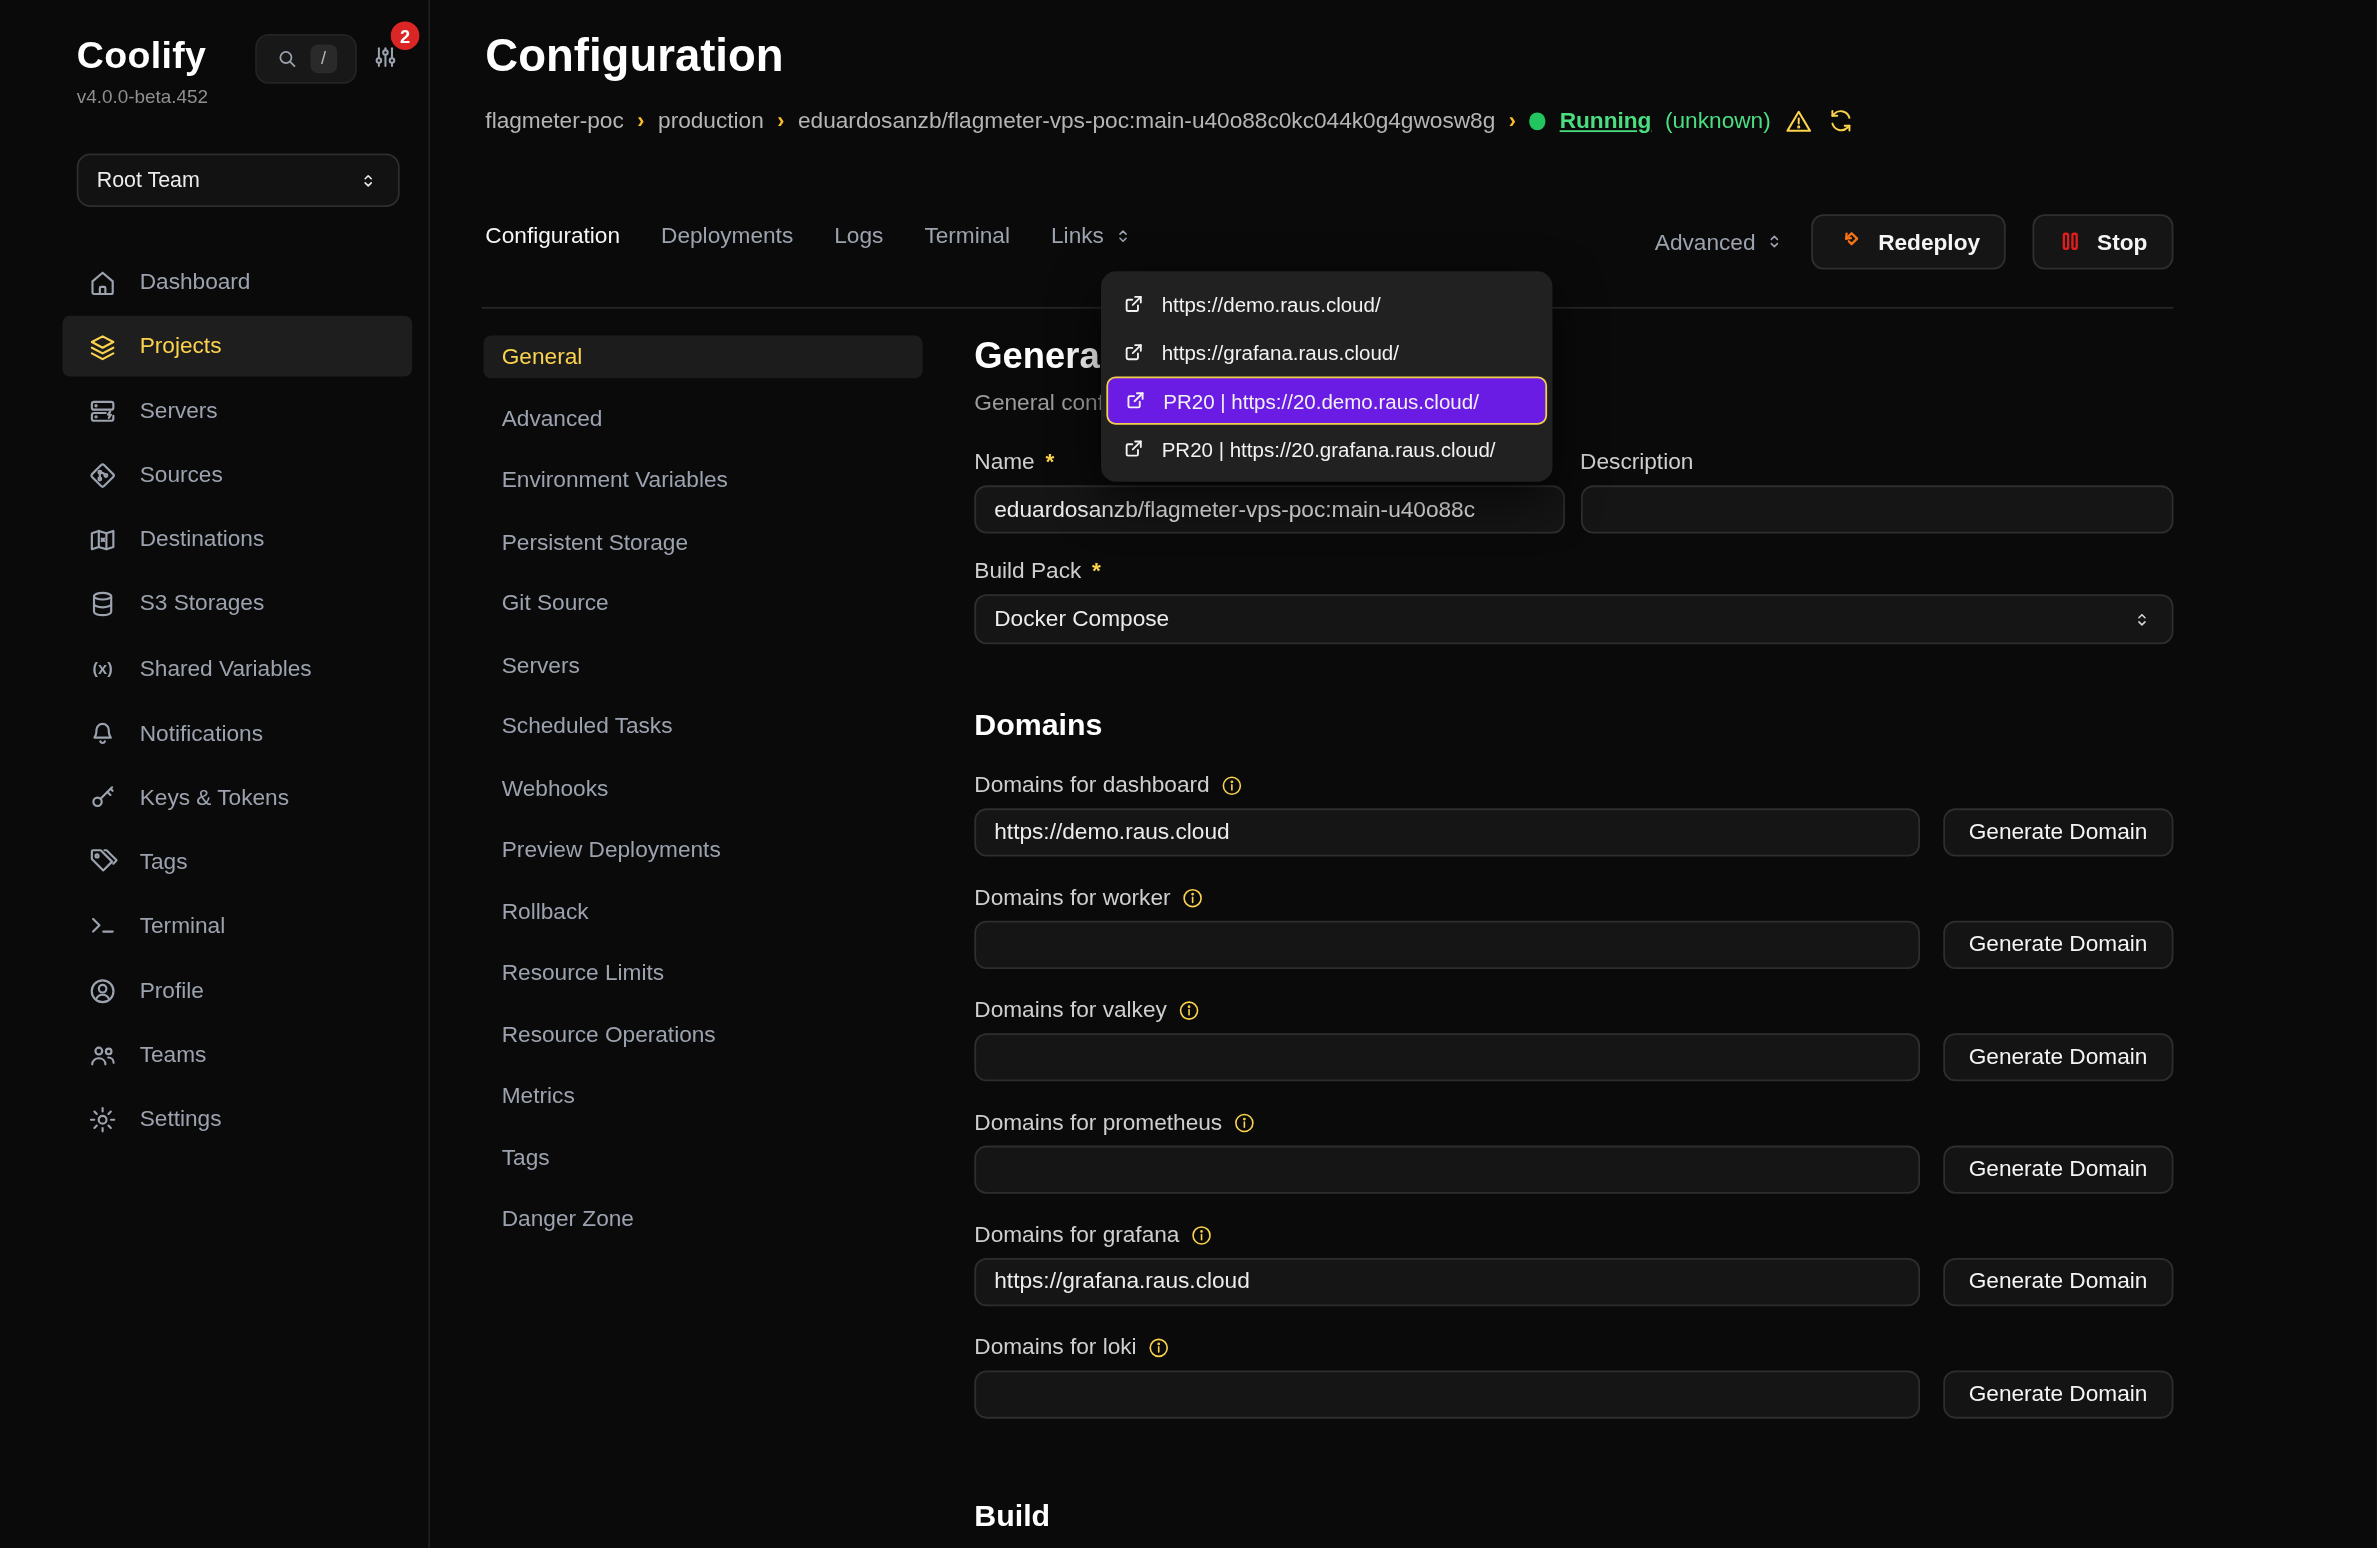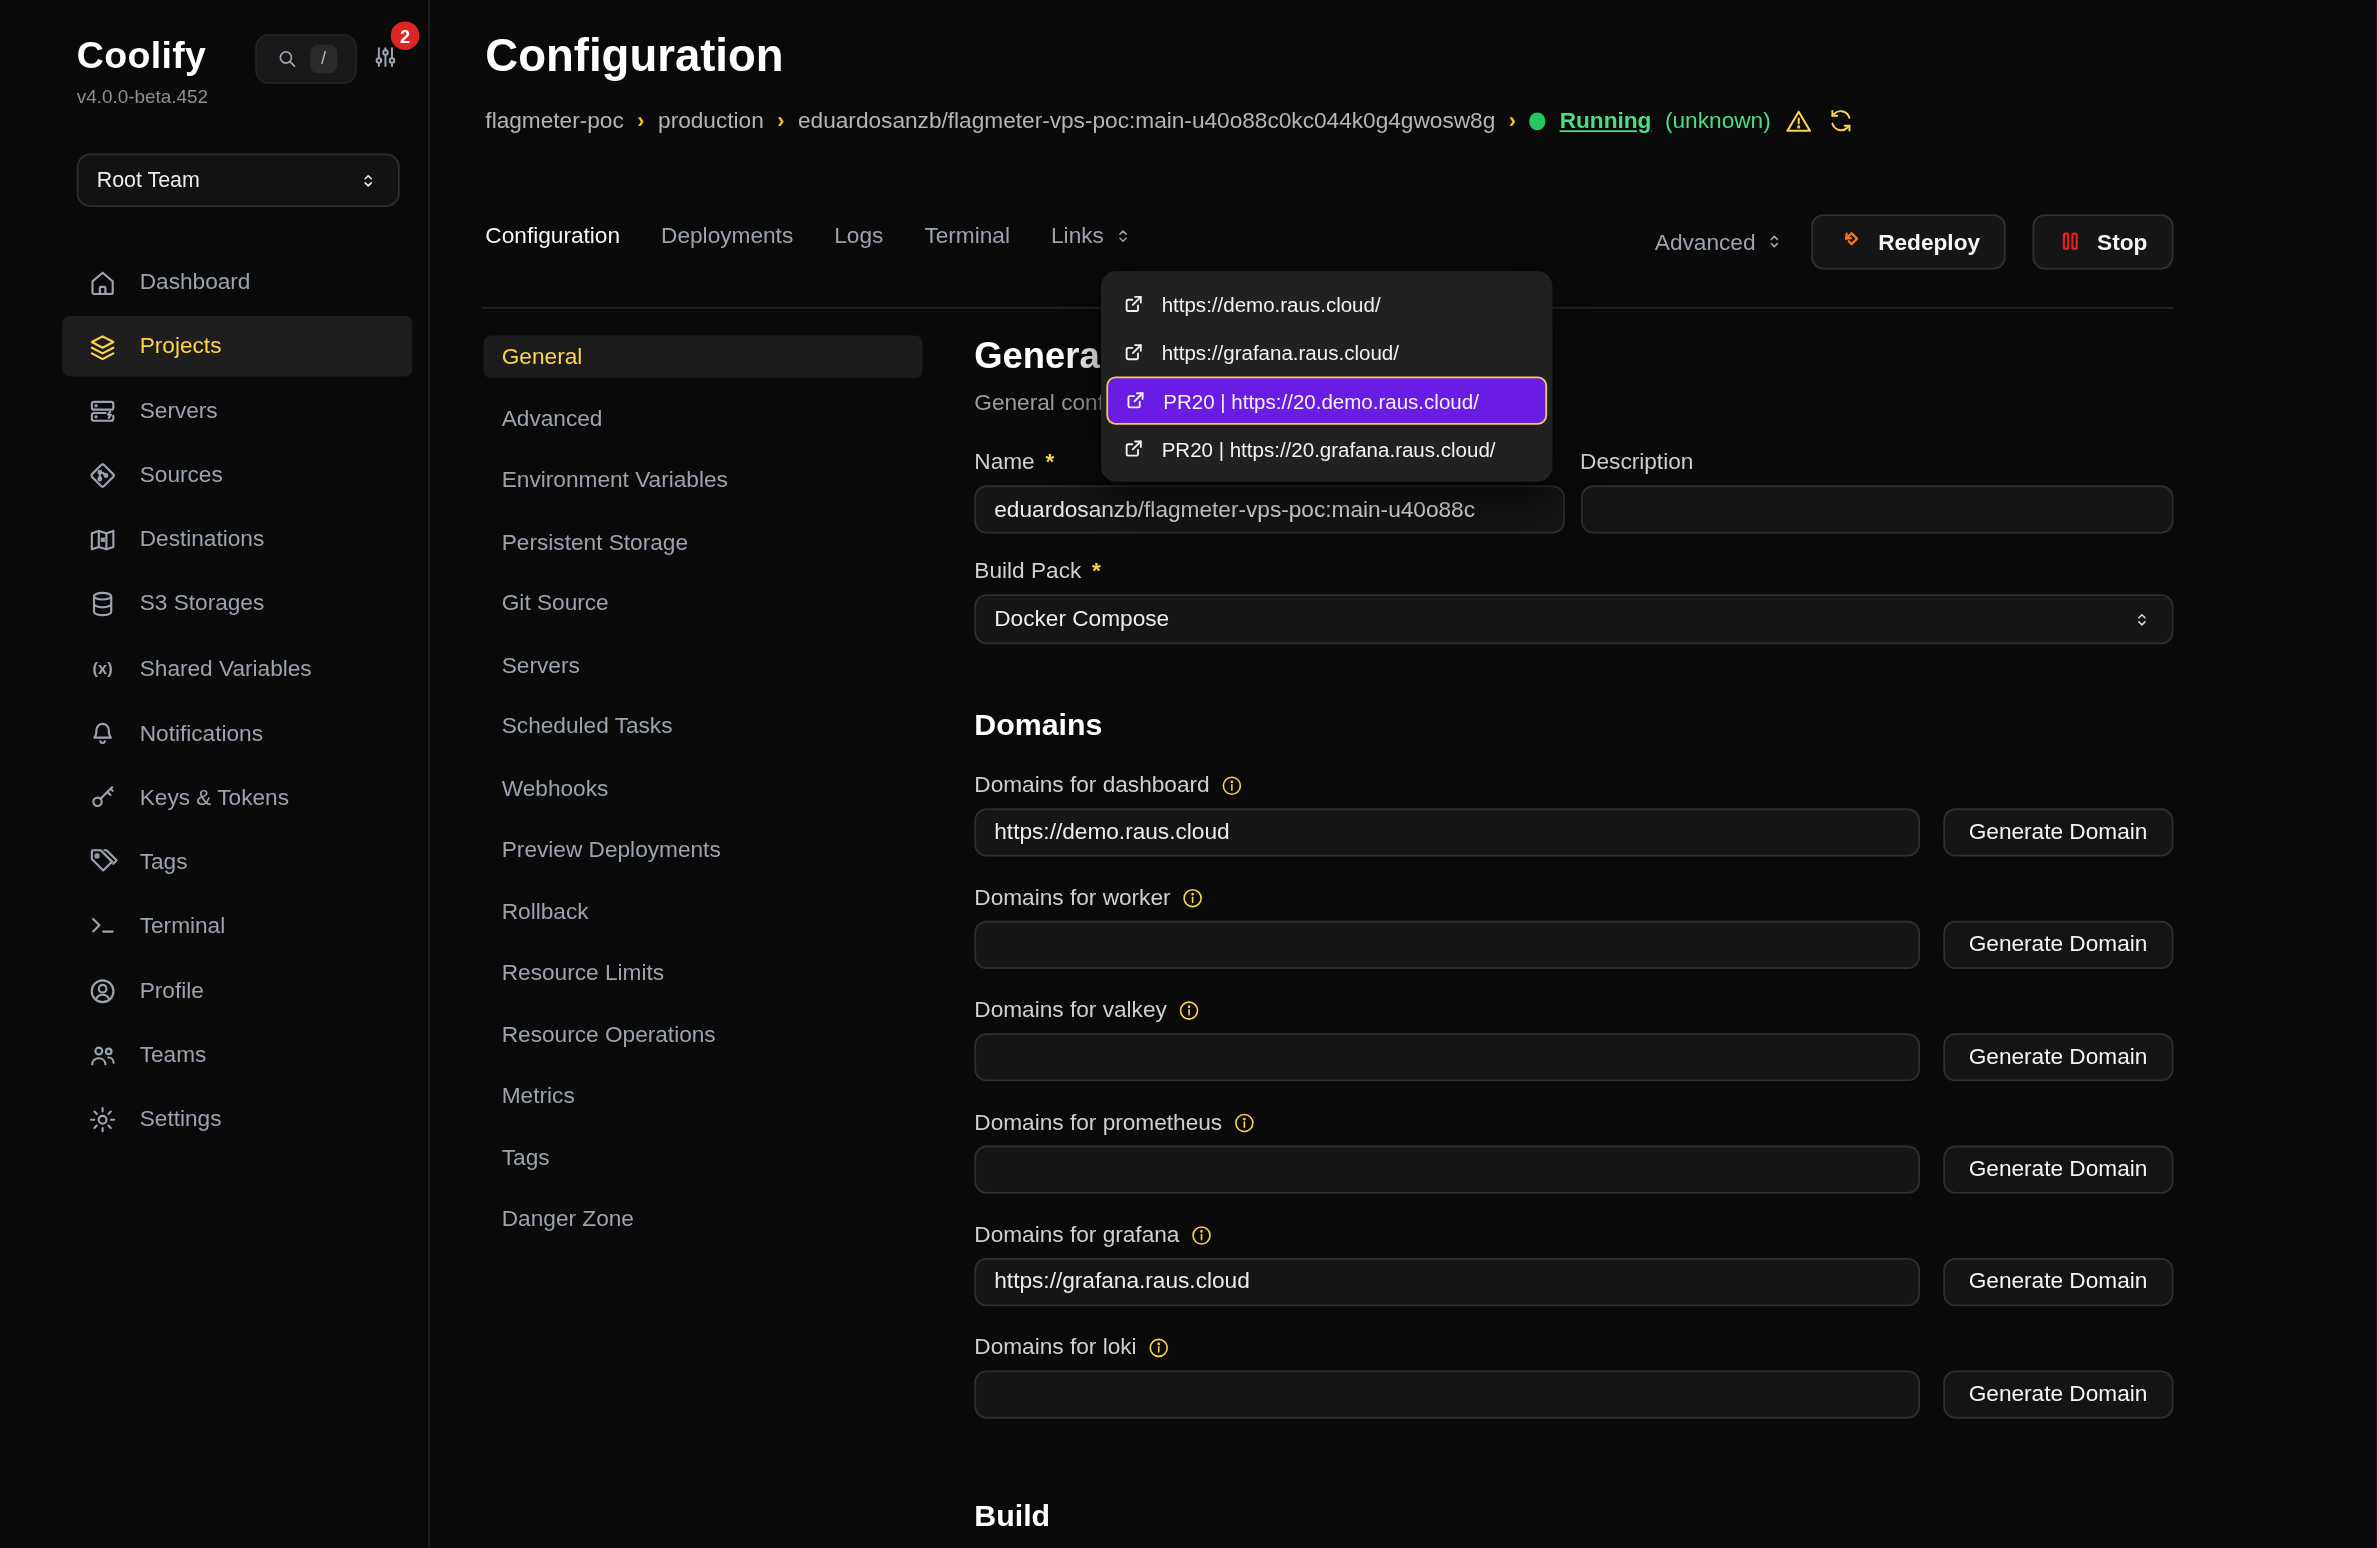--- a/index.html
+++ b/index.html
@@ -1,16 +1,16 @@
 <!DOCTYPE html>
 <html style="font-size:13.6px"><head>
 <meta charset="utf-8">
 <style>
   html,body{margin:0;padding:0;background:#000;}
-  .viewport{width:2377px;height:1548px;overflow:hidden;position:relative;background:#d946ef;}
+  .viewport{width:2377px;height:1548px;overflow:hidden;position:relative;background:#15803d;}
   .stage{width:1332px;height:868px;transform:scale(1.784438);transform-origin:0 0;
          position:relative;background:#0a0a0a;color:#e5e5e5;
          font-family:"Liberation Sans", sans-serif;-webkit-font-smoothing:antialiased;}
   svg{display:block;}
   .icon{stroke:currentColor;fill:none;stroke-width:1.7;stroke-linecap:round;stroke-linejoin:round;}
 
   
   .sidebar{position:absolute;left:0;top:0;width:241px;height:868px;border-right:0.8px solid #1f1f1f;box-sizing:border-box;}
   .brand{position:absolute;left:43px;top:18.7px;font-size:21px;font-weight:800;color:#fff;letter-spacing:0.2px;}
   .version{position:absolute;left:43px;top:48px;font-size:10.6px;color:#8f8f8f;}

